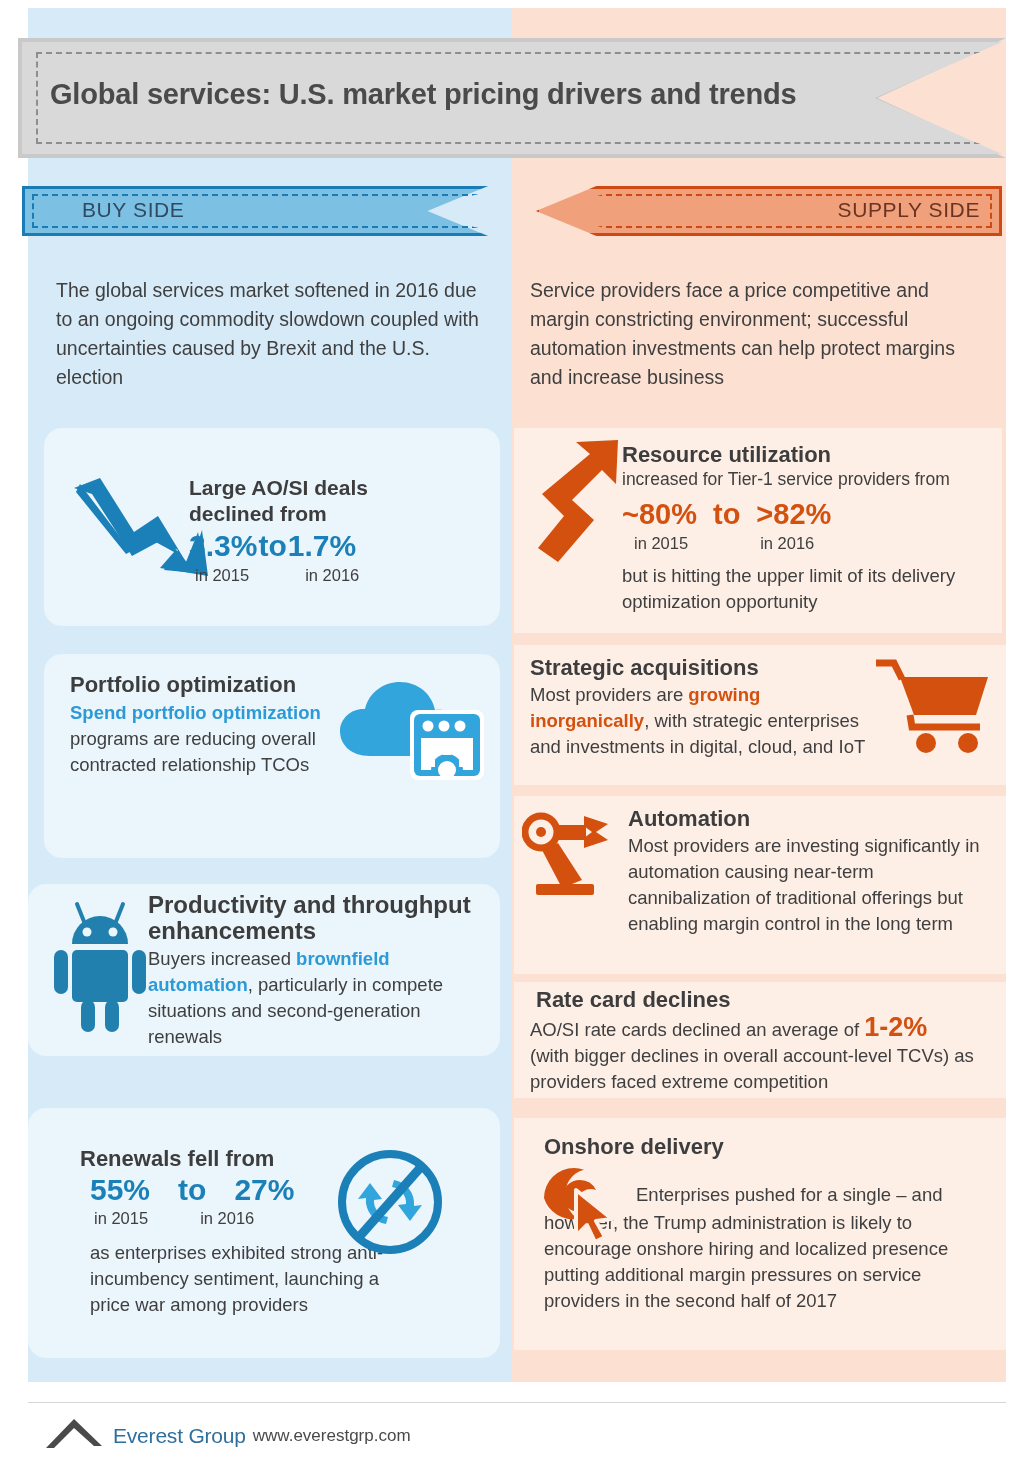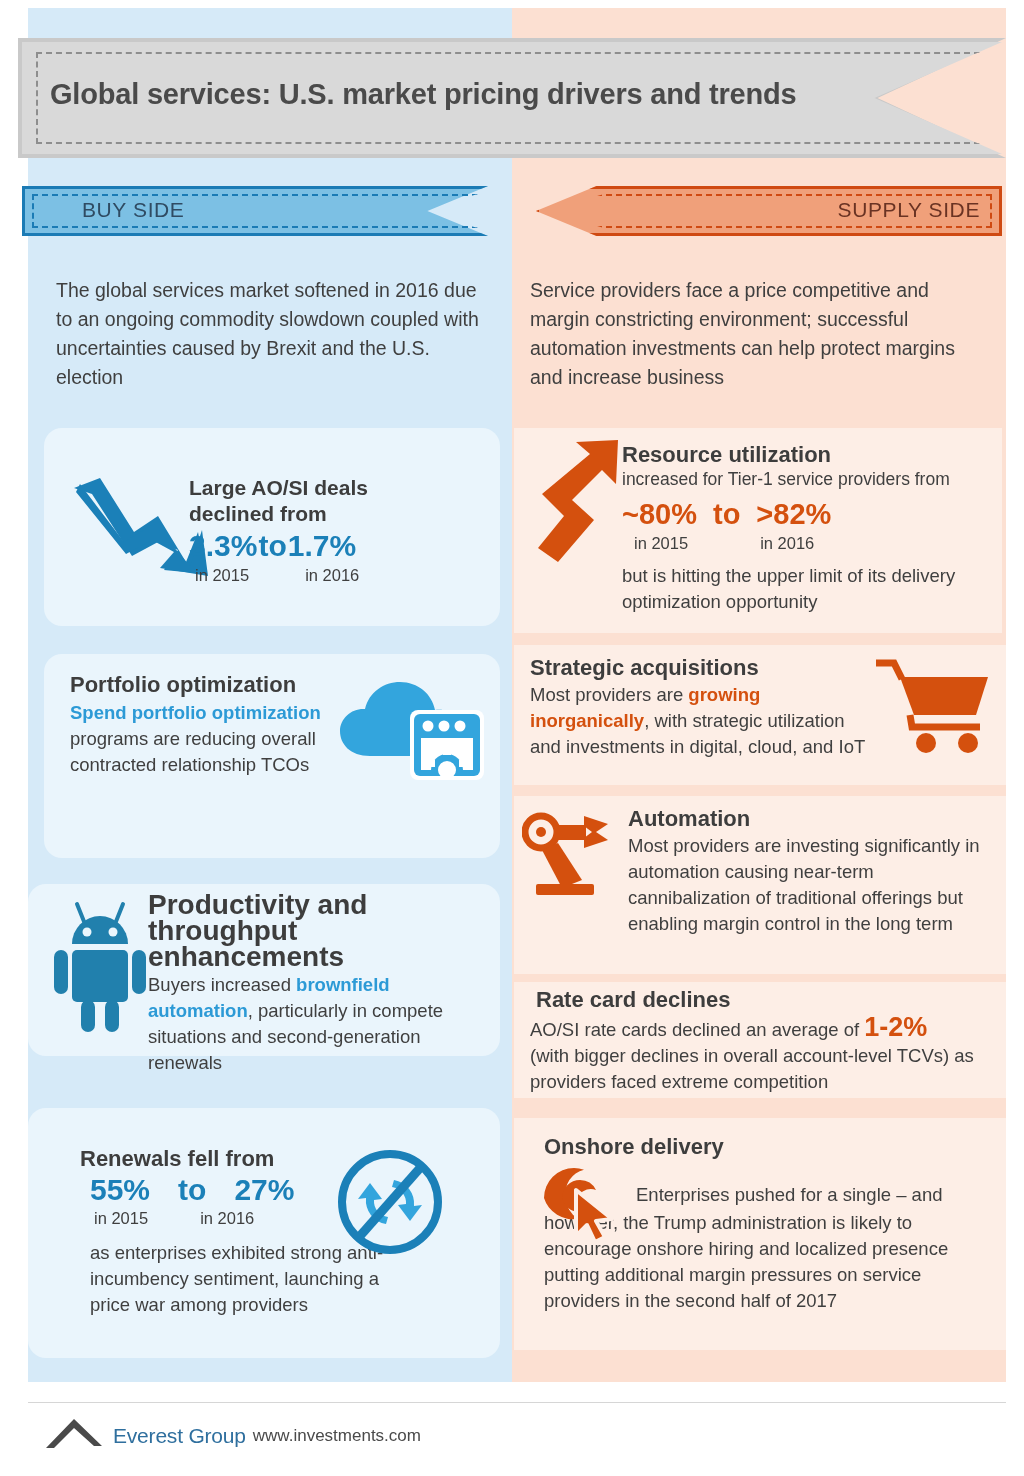--- a/index.html
+++ b/index.html
@@ -179,21 +179,21 @@
       <path d="M22 46 a28 28 0 0 1 56 0 Z" fill="#2180ad"></path>
       <circle cx="37" cy="34" r="4.5" fill="#eaf5fc"></circle>
       <circle cx="63" cy="34" r="4.5" fill="#eaf5fc"></circle>
       <rect x="22" y="52" width="56" height="52" rx="5" fill="#2180ad"></rect>
       <rect x="4" y="52" width="14" height="44" rx="7" fill="#2180ad"></rect>
       <rect x="82" y="52" width="14" height="44" rx="7" fill="#2180ad"></rect>
       <rect x="31" y="102" width="14" height="32" rx="7" fill="#2180ad"></rect>
       <rect x="55" y="102" width="14" height="32" rx="7" fill="#2180ad"></rect>
     </svg>
     <div style="position:absolute;left:120px;top:8px;width:350px;">
-      <div class="h-title" style="font-size:28px;">Productivity and throughput enhancements</div>
+      <div class="h-title" style="font-size:24px;">Productivity and throughput enhancements</div>
       <div class="body-txt" style="margin-top:2px;">
         <span>Buyers increased </span><span class="hl-blue">brownfield automation</span><span>, particularly in compete situations and second-generation renewals</span>
       </div>
     </div>
   </div>
 
   <div class="card card-blue" id="card-renewals">
     <div style="position:absolute;left:52px;top:38px;width:280px;">
       <div class="h-title" style="font-size:22px;">Renewals fell from</div>
       <div style="margin-top:1px;padding-left:10px;display:flex;align-items:flex-end;gap:28px;">
@@ -232,21 +232,21 @@
         <span class="small-yr">in 2016</span>
       </div>
       <div class="body-txt" style="margin-top:10px;">but is hitting the upper limit of its delivery optimization opportunity</div>
     </div>
   </div>
 
   <div class="card card-orange" id="card-strategic">
     <div style="position:absolute;left:16px;top:10px;width:350px;">
       <div class="h-title" style="font-size:22px;">Strategic acquisitions</div>
       <div class="body-txt" style="margin-top:1px;">
-        <span>Most providers are </span><span class="hl-orange">growing inorganically</span><span>, with strategic utilization and investments in digital, cloud, and IoT</span>
+        <span>Most providers are </span><span class="hl-orange">growing inorganically</span><span>, with strategic enterprises and investments in digital, cloud, and IoT</span>
       </div>
     </div>
     <svg class="icon" style="left:358px;top:12px;" width="120" height="100" viewBox="0 0 120 100">
       <path d="M4 6 L22 6 L30 22" fill="none" stroke="#d4500e" stroke-width="7"></path>
       <path d="M28 20 L116 20 L104 58 L42 58 Z" fill="#d4500e"></path>
       <path d="M38 58 L40 70 L108 70" fill="none" stroke="#d4500e" stroke-width="7"></path>
       <circle cx="54" cy="86" r="10" fill="#d4500e"></circle>
       <circle cx="96" cy="86" r="10" fill="#d4500e"></circle>
     </svg>
   </div>
@@ -288,16 +288,16 @@
       <path d="M40 26 L40 72 L51 61 L59 78 L69 73 L60 57 L76 55 Z" fill="#d4500e" stroke="#fdeee6" stroke-width="4" stroke-linejoin="round"></path>
     </svg>
   </div>
 
   <div class="footer-rule"></div>
   <div class="footer">
     <svg width="62" height="34" viewBox="0 0 62 34" style="margin-bottom:-2px;">
       <path d="M2 32 L30 3 L58 30 L50 30 L30 12 L10 32 Z" fill="#4a4a4a"></path>
     </svg>
     <span class="eg-name">Everest Group</span>
-    <span class="eg-url">www.investments.com</span>
+    <span class="eg-url">www.everestgrp.com</span>
   </div>
 
 </div>
 
 </body></html>

